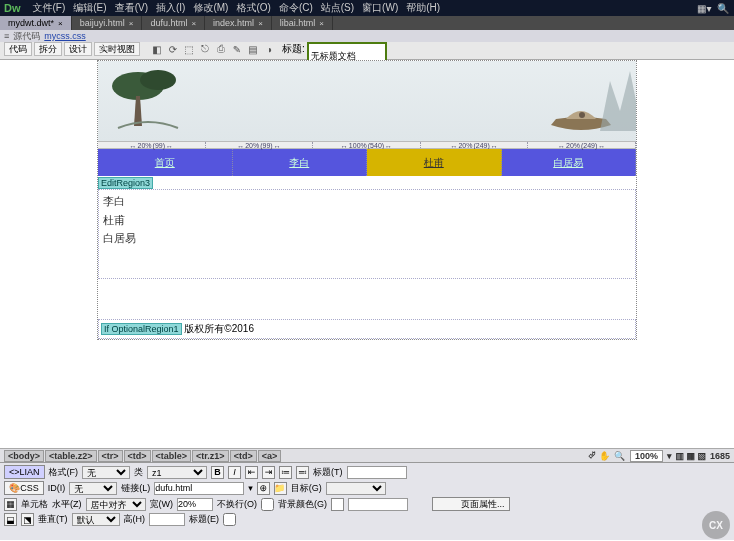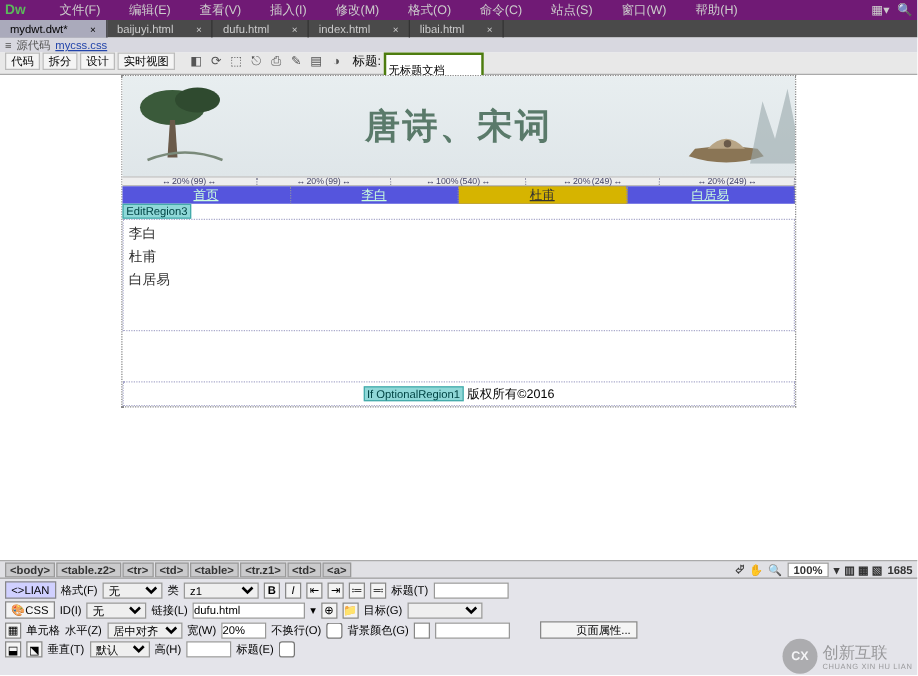--- a/index.html
+++ b/index.html
@@ -1,48 +1,48 @@
 <!DOCTYPE html>
 <html><head>
 <meta charset="utf-8">
 <style>
 * { box-sizing: border-box; margin: 0; padding: 0; }
 body { font-family: "Microsoft YaHei", SimSun, Arial, sans-serif; font-size: 11px; background: #fff; width: 734px; height: 541px; overflow: hidden; position: relative; }
-.menubar { background: #701a75; color: #ccc; height: 16px; display: flex; align-items: center; padding: 0 4px; gap: 23px; font-size: 10px; }
+.menubar { background: #0f172a; color: #ccc; height: 16px; display: flex; align-items: center; padding: 0 4px; gap: 8px; font-size: 10px; }
 .menubar .logo { color: #5cb85c; font-weight: bold; font-size: 11px; margin-right: 4px; }
 .menubar span { cursor: default; }
 .menubar .right { margin-left: auto; display:flex; gap:6px;}
 .tabs { background: #4a4a4a; height: 14px; display: flex; align-items: center; font-size: 9px; color: #ccc; }
-.tabs .tab { padding: 0 8px; border-right: 1px solid #333; height: 100%; display: flex; align-items: center; gap: 18px; }
+.tabs .tab { padding: 0 8px; border-right: 1px solid #333; height: 100%; display: flex; align-items: center; gap: 4px; }
 .tabs .tab.active { background: #aab; color: #000; }
 .tabs .close { font-size: 8px; }
 .srcbar { background: #d8d8e0; height: 12px; font-size: 9px; color: #555; padding: 0 4px; display:flex; align-items:center; gap:4px;}
 .srcbar .src-link { color:#2244aa; text-decoration:underline;}
 .toolbar { background: #e8e8e8; height: 18px; display: flex; align-items: flex-start; padding: 0 4px; gap: 2px; border-bottom: 1px solid #aaa; font-size: 10px; }
 .toolbar .btn { padding: 0 4px; border: 1px solid #bbb; background: #f4f4f4; height: 14px; display: flex; align-items: center; font-size: 9px; }
 .toolbar .sep { width: 6px; }
 .toolbar .icon { width: 14px; height: 14px; display: inline-flex; align-items:center; justify-content:center; color:#555; font-size:10px;}
 .toolbar .label { margin-left: 4px; }
 .toolbar input { height: 28px; font-size: 9px; border: 2px solid #4d7c0f; background:#fff; padding:0 2px;}
 .canvas { background: #fff; height: 370px; overflow: hidden; position: relative; }
 .page { width: 540px; margin: 0 auto; border: 1px dotted #888; margin-top: 0; }
 .banner { height: 80px; background: linear-gradient(#e8eef0,#dfe6e9); position: relative; display:flex; align-items:center; justify-content:center; overflow:hidden;}
 .banner .title { font-family: "STKaiti","KaiTi",serif; font-size: 28px; color: #5a7a6a; font-weight:bold; letter-spacing:2px;}
 .banner .tree { position:absolute; left:10px; top:5px; width:80px; height:70px; }
 .banner .boat { position:absolute; right:20px; bottom:6px; width:70px; height:40px;}
 .banner .mtn { position:absolute; right:-4px; top:0; width:40px; height:70px;}
 .rulers { height: 8px; background: #eee; border-top:1px solid #bbb; border-bottom:1px solid #bbb; display:flex; font-size:7px; color:#446;}
 .rulers div { flex:1; text-align:center; border-right:1px dotted #99a; display:flex; align-items:center; justify-content:center; gap:1px;}
-.nav { height: 14px; background: #5555dd; display: flex; }
+.nav { height: 27px; background: #5555dd; display: flex; }
 .nav a { flex: 1; text-align: center; color: #cfd; font-size: 10px; text-decoration: underline; display:flex; align-items:center; justify-content:center; border-right:1px dotted #88a;}
 .nav a.active { background: #d6b400; color:#333;}
 .editregion { background: #8fd8d8; font-size: 9px; padding: 0 2px; display:inline-block; color:#044; border:1px solid #4aa;}
 .content { min-height: 90px; border:1px dotted #aac; font-size: 11px; padding: 2px 4px; color:#333; line-height:1.7;}
 .gap { height: 40px; }
-.optregion { text-align: center; font-size: 10px; padding: 2px; border:1px dotted #aac;}
+.optregion { font-size: 10px; padding: 2px; border:1px dotted #aac;}
 .optregion .tag { background:#8fd8d8; padding:0 2px; font-size:9px; color:#044; border:1px solid #4aa;}
 .tagsel { position:absolute; left:0; right:0; height:14px; background:#e0e0e4; border-top:1px solid #aaa; display:flex; align-items:center; font-size:9px; padding:0 4px; color:#333; top: 448px; font-weight: bold;}
 .tagsel .tag { padding:0 3px; background:#cacacc; border:1px solid #999; margin-right:1px;}
 .tagsel .right { margin-left:auto; display:flex; align-items:center; gap:4px;}
 .tagsel .zoom { border:1px solid #999; padding:0 4px; background:#fff;}
 .props { position:absolute; left:0; right:0; height:78px; background:#e4e4ea; border-top:1px solid #999; top:462px; font-size:9px; padding:2px 4px;}
 .props .hdr { font-size:9px; color:#333; margin-bottom:2px;}
 .props .row { display:flex; align-items:center; gap:4px; margin-bottom:2px;}
 .props .row .togglebtn { border:1px solid #888; padding:0 4px; background:#f4f4f4; height:14px; display:flex; align-items:center;}
 .props .row .togglebtn.active { background:#d0d0ff;}
@@ -128,21 +128,20 @@
 
 <div class="canvas">
   <div class="page">
     <div class="banner">
       <svg class="tree" viewBox="0 0 80 70">
         <ellipse cx="30" cy="20" rx="26" ry="14" fill="#3a5a3a"></ellipse>
         <ellipse cx="50" cy="14" rx="18" ry="10" fill="#2f4a2f"></ellipse>
         <path d="M28 30 L26 60 L34 60 L32 30 Z" fill="#6a5a4a"></path>
         <path d="M10 62 Q40 50 70 62" stroke="#7a8a7a" fill="none" stroke-width="2"></path>
       </svg>
-      <div class="title">唐诗、宋词</div>
       <svg class="boat" viewBox="0 0 70 40">
         <path d="M5 30 Q35 40 65 30 L60 24 Q35 20 10 24 Z" fill="#8a7555"></path>
         <path d="M20 24 Q35 8 50 24 Z" fill="#b8a586"></path>
         <circle cx="36" cy="20" r="3" fill="#6a5a4a"></circle>
       </svg>
       <svg class="mtn" viewBox="0 0 40 70">
         <path d="M0 70 L10 20 L20 50 L30 10 L40 60 L40 70 Z" fill="#9aa8ac" opacity="0.6"></path>
       </svg>
     </div>
     <div class="rulers">
@@ -245,17 +244,13 @@
     <select class="sel"><option>默认</option></select>
     <label>高(H)</label>
     <input class="inp-sm" style="">
     <label>标题(E)</label>
     <input type="checkbox" style="">
   </div>
 </div>
 
 <div class="watermark">
   <div class="circ">CX</div>
-  <div>
-    <div class="txt" style="font-size:13px;">创新互联</div>
-    <div class="txt" style="font-size:6px; letter-spacing:0.5px;">CHUANG XIN HU LIAN</div>
-  </div>
 </div>
 
 </body></html>

